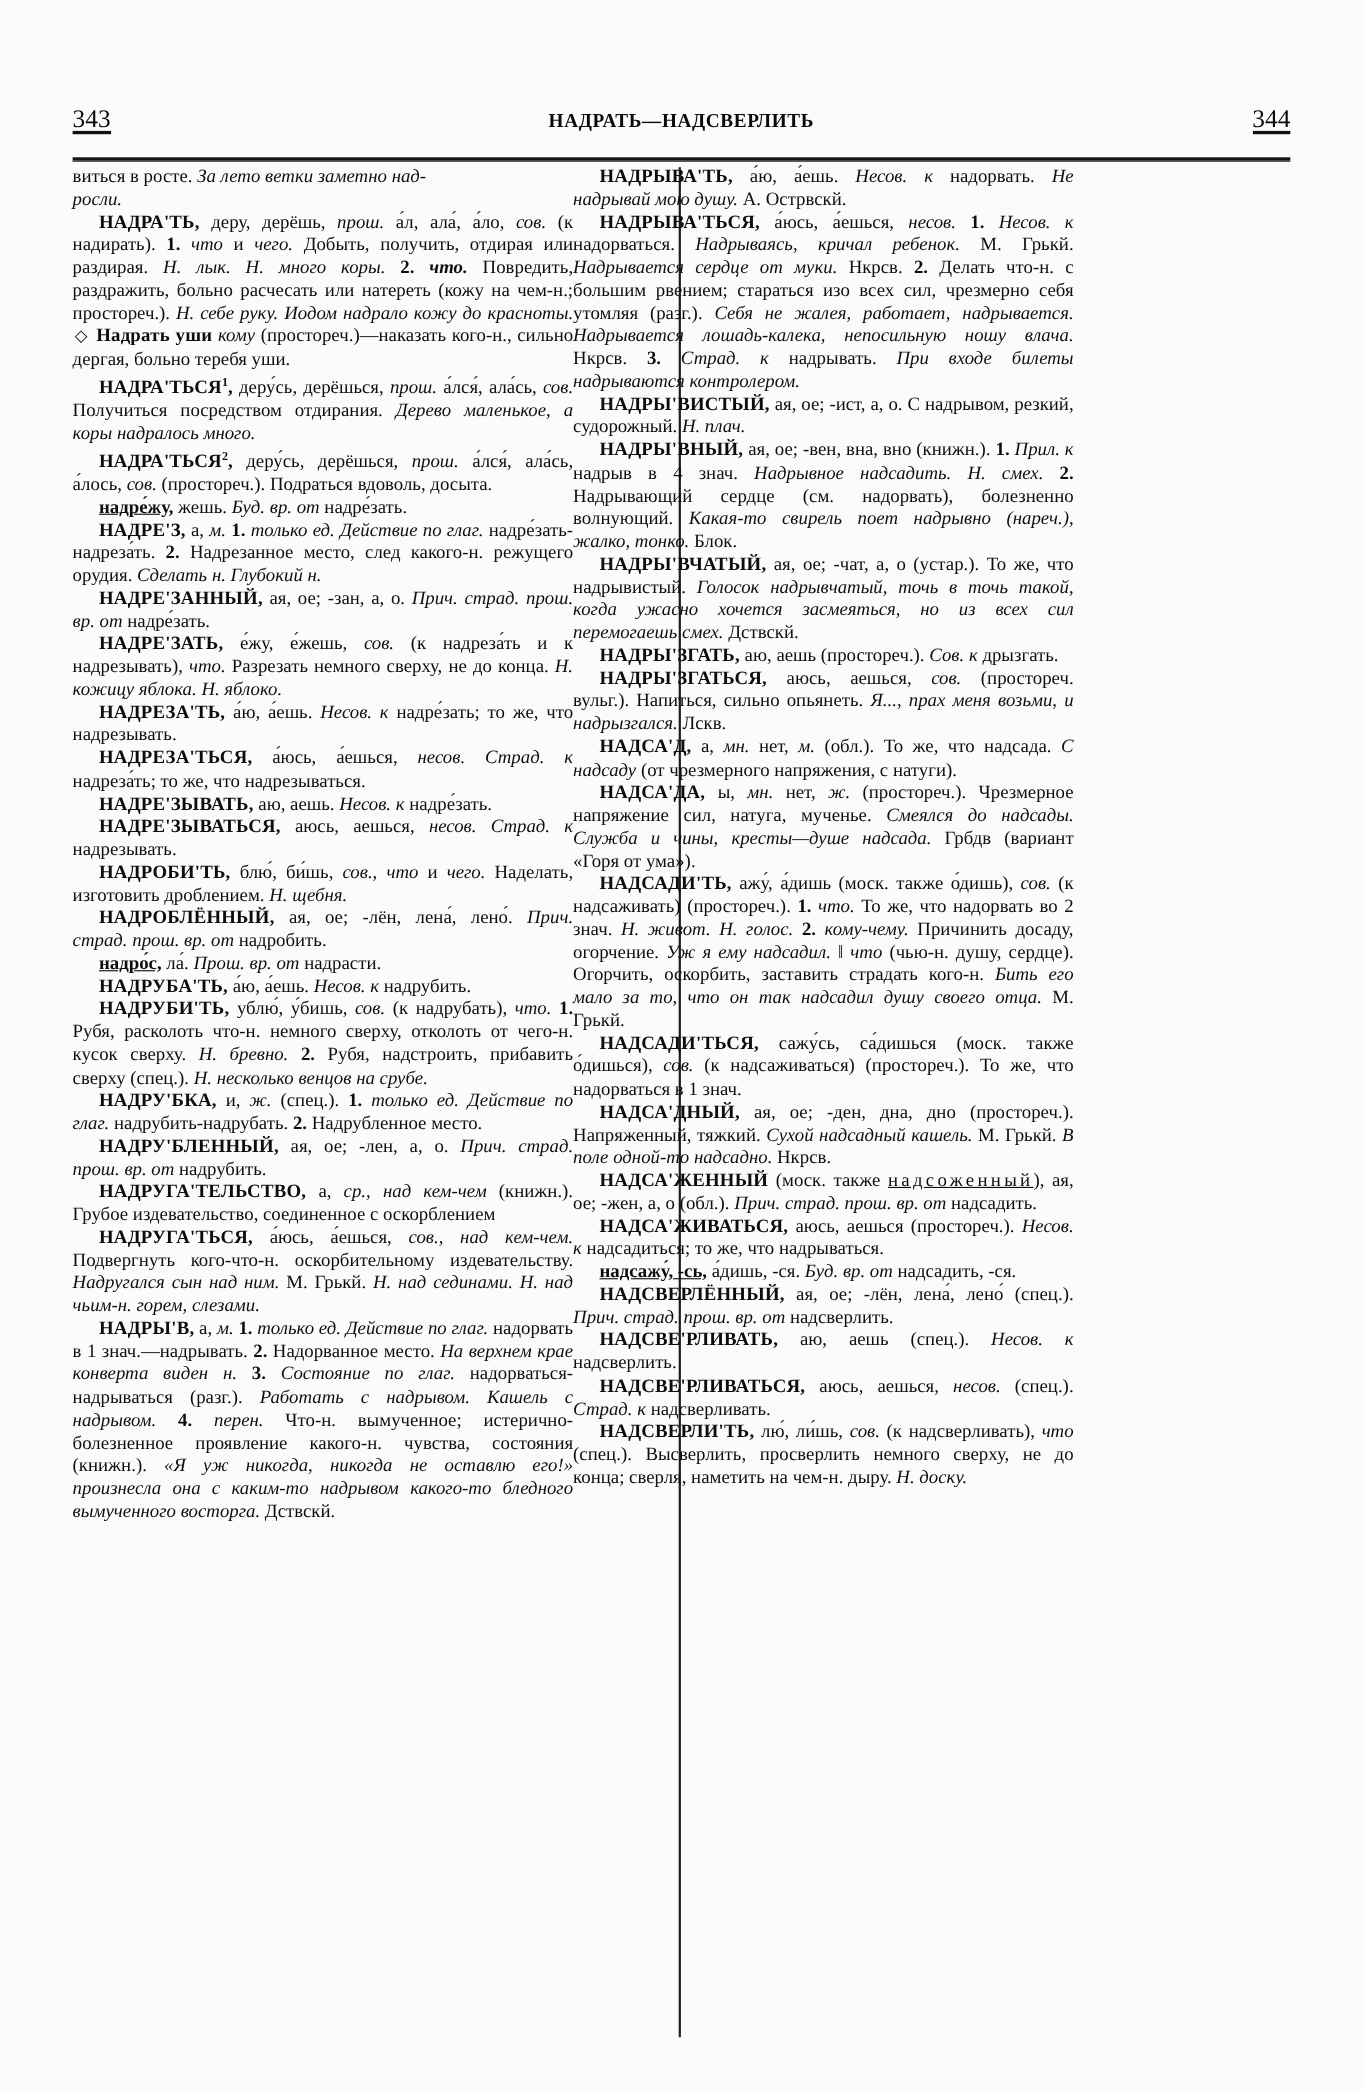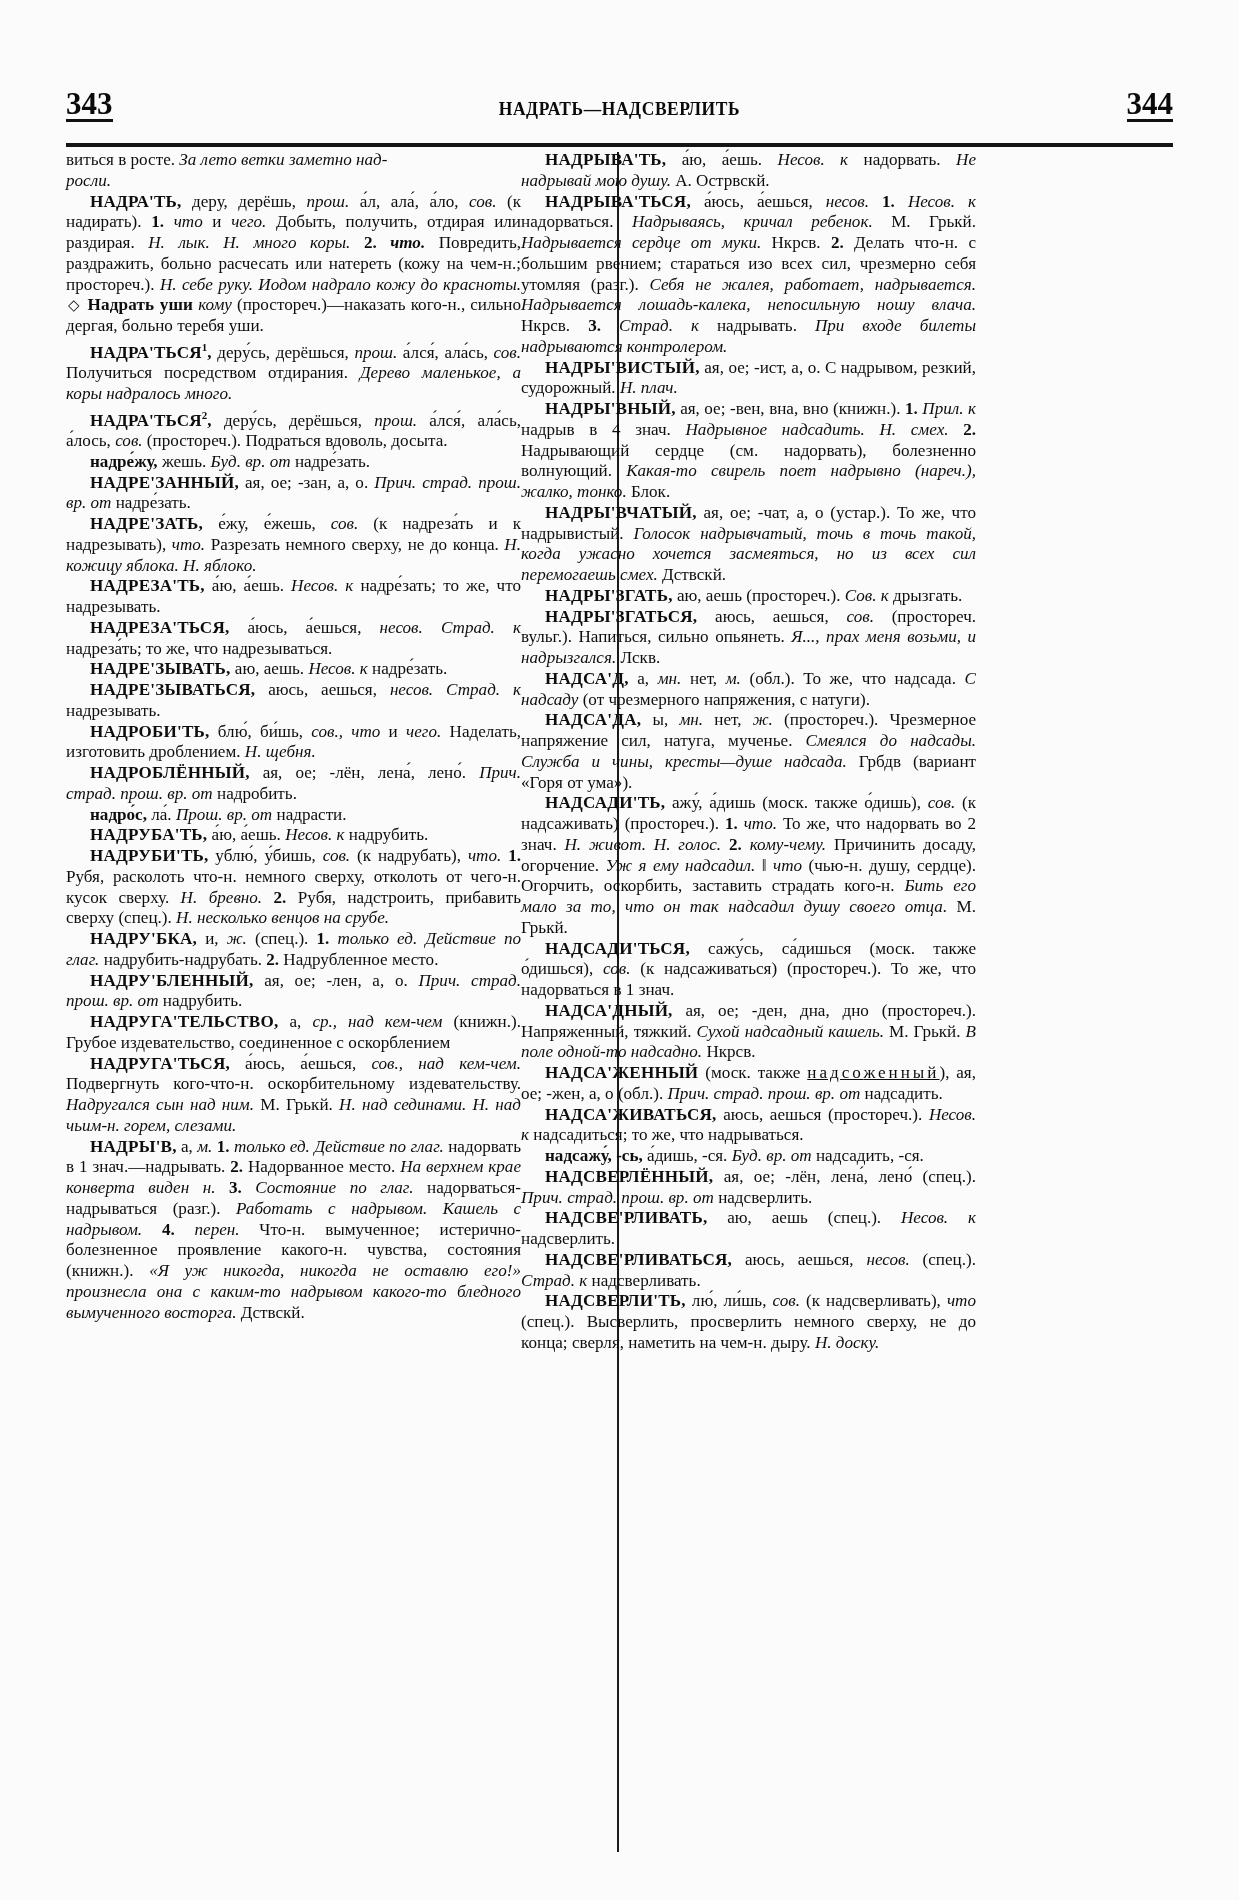--- a/index.html
+++ b/index.html
@@ -25,22 +25,22 @@
     left: 66px;
     top: 88px;
     width: 1107px;
     height: 34px;
     display: flex;
     align-items: flex-end;
     justify-content: space-between;
     color: #0a0a0a;
   }
   .folio {
-    font-weight: bold;
-    font-size: 31px;
+    font-weight: normal;
+    font-size: 23px;
     letter-spacing: 0px;
     line-height: 1;
     padding-bottom: 1px;
     margin-top: 12px;
   }
   .folio-left { border-bottom: 3px solid #111; padding-bottom: 0px; }
   .folio-right { border-bottom: 3px solid #111; padding-bottom: 0px; }
   .head-title {
     font-weight: bold;
     font-size: 18px;
@@ -94,20 +94,21 @@
   .col p.cont {
     text-indent: 0;
   }
   
   .hw {
     font-weight: bold;
     letter-spacing: 0.2px;
   }
   .sub {
     font-weight: bold;
+    text-decoration: underline;
   }
   .it {
     font-style: italic;
   }
   .bit {
     font-weight: bold;
     font-style: italic;
   }
   .num {
     font-weight: bold;
@@ -141,20 +142,21 @@
   <div class="rule-top"></div>
   <div class="col-rule"></div>
 
   <div class="columns">
     <div class="col" id="col-left">
         <p class="cont">виться в росте. <span class="it">За лето ветки заметно над-<br>росли.</span></p>
         <p><span class="hw">НАДРА'ТЬ,</span> деру, дерёшь, <span class="it">прош.</span> а́л, ала́, а́ло, <span class="it">сов.</span> (к надирать). <span class="num">1.</span> <span class="it">что</span> и <span class="it">чего.</span> Добыть, получить, отдирая или раздирая. <span class="it">Н. лык. Н. много коры.</span> <span class="num">2.</span> <span class="bit">что.</span> Повредить, раздражить, больно расчесать или натереть (кожу на чем-н.; простореч.). <span class="it">Н. себе руку. Иодом надрало кожу до красноты.</span> <span class="dia">◇</span> <span class="hw">Надрать уши</span> <span class="it">кому</span> (простореч.)—наказать кого-н., сильно дергая, больно теребя уши.</p>
         <p><span class="hw">НАДРА'ТЬСЯ</span><span class="sup">1</span><span class="hw">,</span> деру́сь, дерёшься, <span class="it">прош.</span> а́лся́, ала́сь, <span class="it">сов.</span> Получиться посредством отдирания. <span class="it">Дерево маленькое, а коры надралось много.</span></p>
         <p><span class="hw">НАДРА'ТЬСЯ</span><span class="sup">2</span><span class="hw">,</span> деру́сь, дерёшься, <span class="it">прош.</span> а́лся́, ала́сь, а́лось, <span class="it">сов.</span> (простореч.). Подраться вдоволь, досыта.</p>
         <p><span class="sub">надре́жу,</span> жешь. <span class="it">Буд. вр. от</span> надре́зать.</p>
+        <p><span class="hw">НАДРЕ'З,</span> а, <span class="it">м.</span> <span class="num">1.</span> <span class="it">только ед. Действие по глаг.</span> надре́зать-надреза́ть. <span class="num">2.</span> Надрезанное место, след какого-н. режущего орудия. <span class="it">Сделать н. Глубокий н.</span></p>
         <p><span class="hw">НАДРЕ'ЗАННЫЙ,</span> ая, ое; -зан, а, о. <span class="it">Прич. страд. прош. вр. от</span> надре́зать.</p>
         <p><span class="hw">НАДРЕ'ЗАТЬ,</span> е́жу, е́жешь, <span class="it">сов.</span> (к надреза́ть и к надрезывать), <span class="it">что.</span> Разрезать немного сверху, не до конца. <span class="it">Н. кожицу яблока. Н. яблоко.</span></p>
         <p><span class="hw">НАДРЕЗА'ТЬ,</span> а́ю, а́ешь. <span class="it">Несов. к</span> надре́зать; то же, что надрезывать.</p>
         <p><span class="hw">НАДРЕЗА'ТЬСЯ,</span> а́юсь, а́ешься, <span class="it">несов. Страд. к</span> надреза́ть; то же, что надрезываться.</p>
         <p><span class="hw">НАДРЕ'ЗЫВАТЬ,</span> аю, аешь. <span class="it">Несов. к</span> надре́зать.</p>
         <p><span class="hw">НАДРЕ'ЗЫВАТЬСЯ,</span> аюсь, аешься, <span class="it">несов. Страд. к</span> надрезывать.</p>
         <p><span class="hw">НАДРОБИ'ТЬ,</span> блю́, би́шь, <span class="it">сов., что</span> и <span class="it">чего.</span> Наделать, изготовить дроблением. <span class="it">Н. щебня.</span></p>
         <p><span class="hw">НАДРОБЛЁННЫЙ,</span> ая, ое; -лён, лена́, лено́. <span class="it">Прич. страд. прош. вр. от</span> надробить.</p>
         <p><span class="sub">надро́с,</span> ла́. <span class="it">Прош. вр. от</span> надрасти.</p>
         <p><span class="hw">НАДРУБА'ТЬ,</span> а́ю, а́ешь. <span class="it">Несов. к</span> надрубить.</p>

